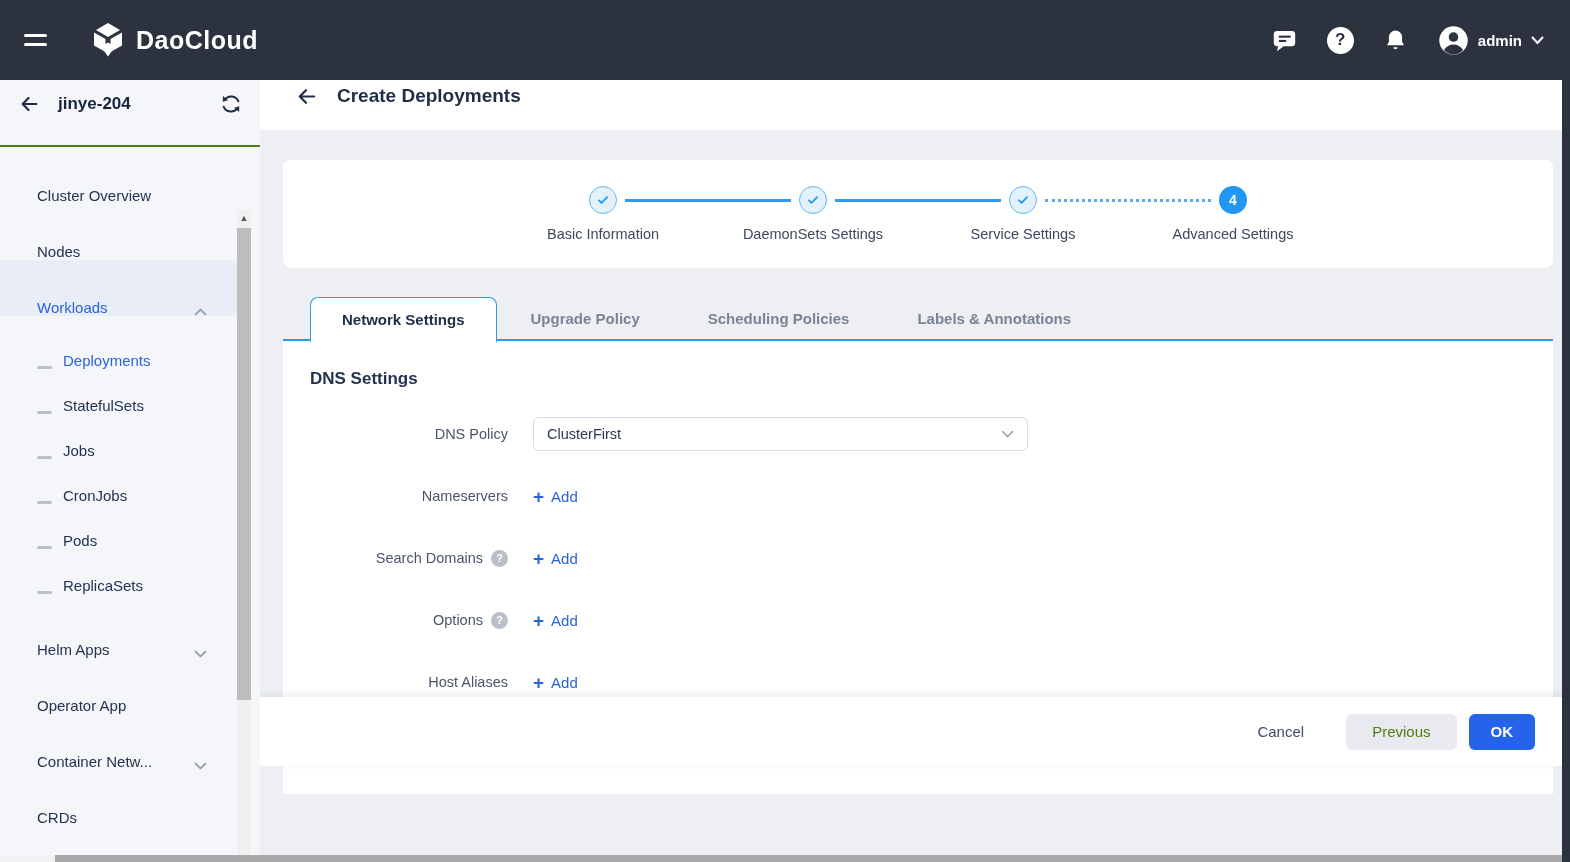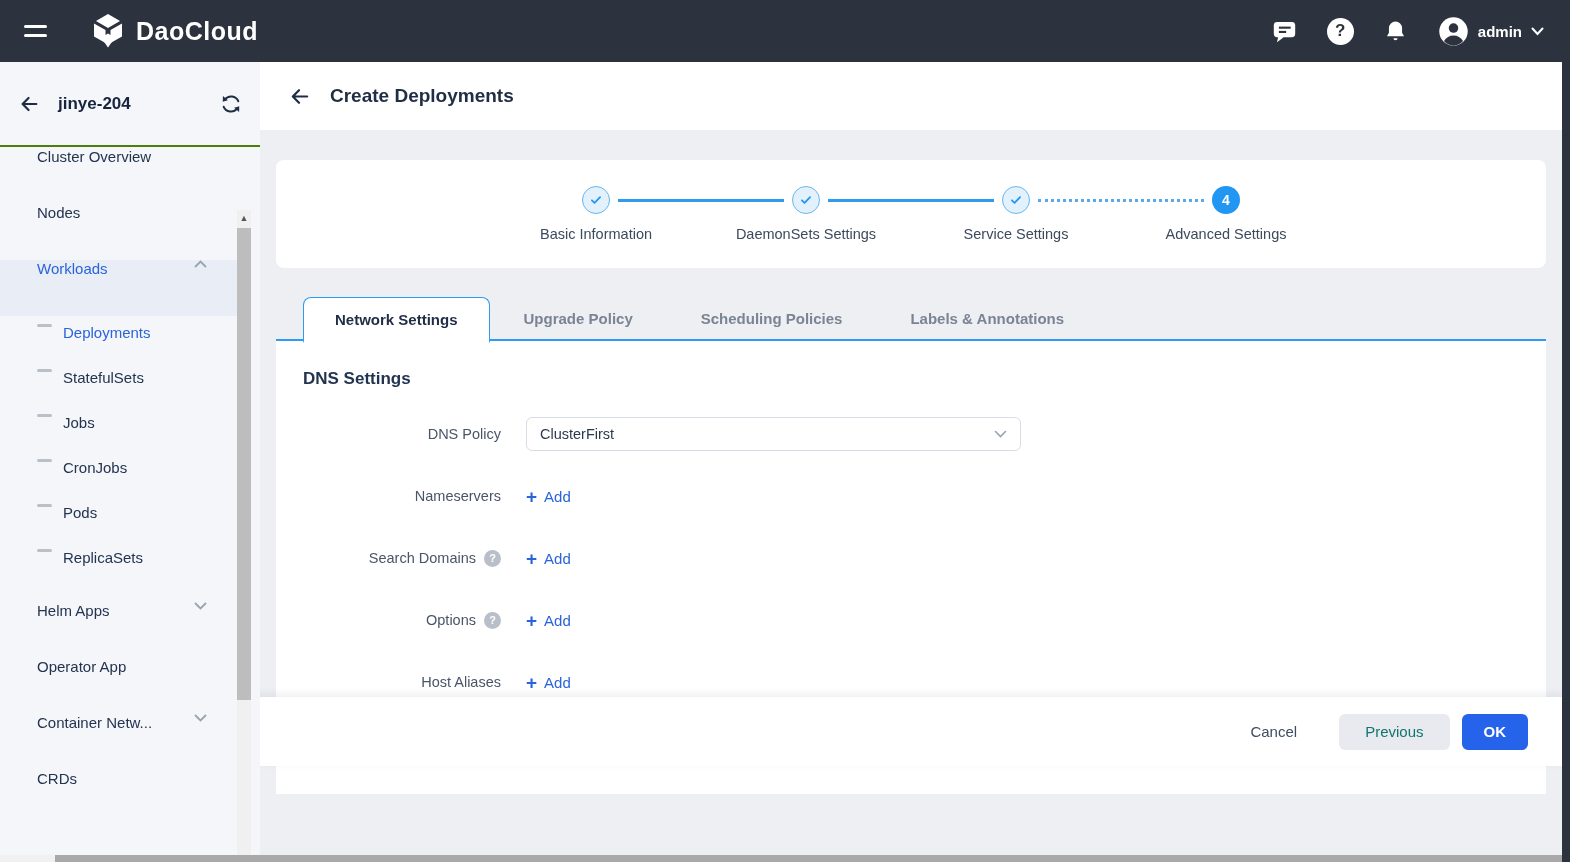--- a/index.html
+++ b/index.html
@@ -4,21 +4,21 @@
 <style>
   * { margin:0; padding:0; box-sizing:border-box; }
   html,body { width:1570px; height:862px; }
   body {
     font-family:"Liberation Sans", sans-serif;
     position:relative; overflow:hidden;
     background:#edeff3; color:#1f2d45;
   }
   
   .topbar {
-    position:absolute; top:0; left:0; width:1570px; height:62px;
+    position:absolute; top:0; left:0; width:1570px; height:80px;
     background:#2d333e; display:flex; align-items:center; z-index:30;
   }
   .hamburger { width:24px; height:18px; margin-left:24px; display:flex; flex-direction:column; justify-content:space-between; cursor:pointer; padding:3px 0; }
   .hamburger span { display:block; width:23px; height:3px; background:#fff; border-radius:2px; }
   .brand { display:flex; align-items:center; margin-left:42px; gap:10px; cursor:pointer; }
   .brand-name { color:#fff; font-size:25px; font-weight:bold; letter-spacing:.5px; }
   .topbar-right { margin-left:auto; display:flex; align-items:center; gap:28px; margin-right:26px; }
   .tb-icon { width:28px; height:28px; display:flex; align-items:center; justify-content:center; cursor:pointer; }
   .help-circle { width:27px; height:27px; border-radius:50%; background:#fff; color:#2d333e; font-weight:bold; font-size:17px; display:flex; align-items:center; justify-content:center; }
   .user { display:flex; align-items:center; gap:9px; cursor:pointer; }
@@ -26,35 +26,35 @@
   
   .sidebar {
     position:absolute; top:62px; left:0; width:260px; height:800px;
     background:#f5f6f9; z-index:20; overflow:hidden;
   }
   .sb-header { height:85px; display:flex; align-items:center; padding:0 18px; border-bottom:2px solid #4d7c0f; }
   .sb-back { width:24px; height:24px; cursor:pointer; display:flex; align-items:center; }
   .sb-title { font-size:17px; font-weight:bold; color:#16243e; margin-left:16px; }
   .sb-refresh { margin-left:auto; cursor:pointer; width:22px; height:22px; }
   .sb-nav { position:absolute; top:86px; left:0; right:23px; bottom:0; }
-  .nav-item { height:56px; display:flex; align-items:flex-start; padding-left:37px; font-size:15px; color:#233450; cursor:pointer; }
+  .nav-item { height:56px; display:flex; align-items:flex-end; padding-left:37px; font-size:15px; color:#233450; cursor:pointer; }
   .nav-item.selected { background:#e8edf6; }
   .nav-item.selected .nav-label { color:#2a64db; }
   .nav-item.child { height:45px; padding-left:37px; }
   .nav-item .dash { width:15px; height:3px; background:#b9c0ca; border-radius:2px; margin-right:11px; flex:none; }
   .nav-label.blue { color:#2a64db; }
   .nav-chevron { margin-left:auto; margin-right:30px; }
   .gap8 { height:8px; }
   
   .vscroll { position:absolute; top:148px; right:9px; width:14px; height:714px; background:#f0f0f0; z-index:25; }
   .vscroll .arrow { position:absolute; left:0; width:14px; height:15px; display:flex; align-items:center; justify-content:center; font-size:9px; color:#555; cursor:pointer; }
   .vscroll .arrow.up { top:0; }
   .vscroll .thumb { position:absolute; top:18px; left:0; width:14px; height:472px; background:#bdbdbd; cursor:pointer; }
   
-  .main { position:absolute; top:62px; left:253px; width:1310px; height:704px; }
+  .main { position:absolute; top:62px; left:260px; width:1310px; height:704px; }
   .page-header { height:68px; background:#fff; display:flex; align-items:center; padding-left:35px; }
   .ph-back { width:24px; height:24px; cursor:pointer; display:flex; align-items:center; }
   .ph-title { font-size:19px; font-weight:bold; color:#1f2d45; margin-left:18px; }
   
   .stepper-card { margin:30px 17px 0 23px; height:108px; background:#fff; border-radius:8px; display:flex; justify-content:center; align-items:center; }
   .steps { display:flex; }
   .step { width:210px; display:flex; flex-direction:column; align-items:center; position:relative; cursor:pointer; }
   .step .connector { position:absolute; top:13px; left:-83px; width:166px; height:0; }
   .connector.solid { border-top:3px solid #2e9bf0; }
   .connector.dotted { border-top:3px dotted #5aa9ee; }
@@ -76,21 +76,21 @@
   .f-control { margin-left:25px; display:flex; align-items:center; }
   .help-dot { width:17px; height:17px; border-radius:50%; background:#b9bfc9; color:#fff; font-size:11px; font-weight:bold; display:flex; align-items:center; justify-content:center; cursor:pointer; }
   .select { width:495px; height:34px; border:1px solid #d8dce4; border-radius:6px; background:#fff; display:flex; align-items:center; padding:0 13px; font-size:14.5px; color:#2b3950; cursor:pointer; }
   .select .sel-caret { margin-left:auto; }
   .add-link { display:flex; align-items:center; gap:7px; color:#2a64db; font-size:15px; cursor:pointer; }
   .plus { font-size:19px; font-weight:bold; line-height:1; }
   
   .footer { position:absolute; left:0; right:0; bottom:0; height:69px; background:#fff; box-shadow:0 -3px 8px rgba(40,50,70,.08); display:flex; align-items:center; justify-content:flex-end; padding-right:35px; gap:12px; }
   .btn { height:36px; border:none; border-radius:6px; font-size:15px; font-family:"Liberation Sans", sans-serif; cursor:pointer; }
   .btn-text { background:transparent; color:#3f4c63; padding:0 18px; margin-right:12px; }
-  .btn-light { background:#e8eaf0; color:#0f766e; padding:0 26px; }
+  .btn-light { background:#e8eaf0; color:#4d7c0f; padding:0 26px; }
   .btn-primary { background:#2563eb; color:#fff; padding:0 22px; font-weight:bold; }
   
   .right-strip { position:absolute; top:0; right:0; width:8px; height:862px; background:#2d333e; z-index:40; }
   .hscroll { position:absolute; left:0; bottom:0; width:1562px; height:7px; background:#f1f1f1; z-index:45; }
   .hscroll .hthumb { position:absolute; left:55px; top:0; height:7px; width:1507px; background:#a9a9a9; cursor:pointer; }
 </style>
 </head>
 <body>
 
 <div class="topbar">

